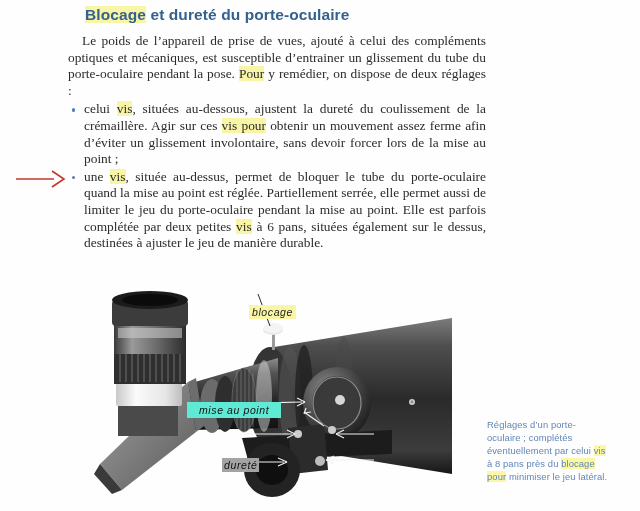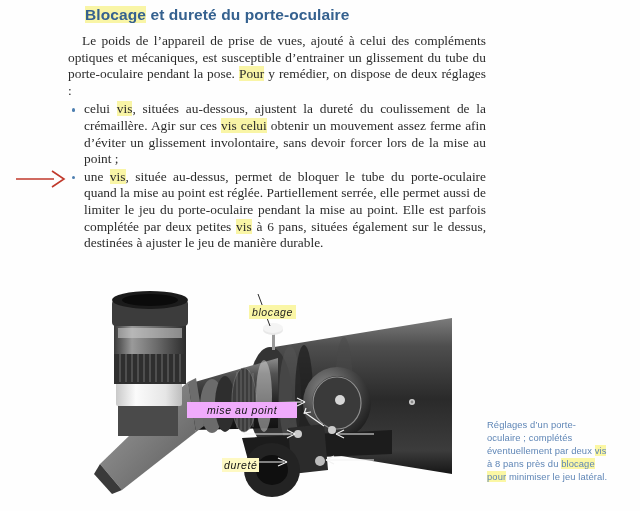--- a/index.html
+++ b/index.html
@@ -53,22 +53,22 @@
   .photo svg{display:block;}
 
   
   .lbl{
     position:absolute;
     font-family:"Liberation Sans", sans-serif;
     font-size:10.5px;font-style:italic;color:#1d1d1d;
     letter-spacing:0.6px;white-space:nowrap;
   }
   .lbl-blocage{left:249px;top:305px;padding:1px 3px;background:#faf6a6;}
-  .lbl-mise{left:187px;top:402px;padding:2px 20px;background:#f0abfc;color:#111;}
-  .lbl-durete{left:222px;top:458px;padding:1px 2px;background:#fef9c3;color:#111;}
+  .lbl-mise{left:187px;top:402px;padding:2px 12px;background:#5eead4;color:#111;}
+  .lbl-durete{left:222px;top:458px;padding:1px 2px;background:#a3a3a3;color:#111;}
 
   
   .caption{
     position:absolute;left:487px;top:418px;width:122px;
     font-family:"Liberation Sans", sans-serif;
     font-size:9.4px;line-height:13px;color:#5f86b6;
     letter-spacing:0.1px;
   }
   .caption .hl-cap{color:#5f86b6;}
 </style>
@@ -79,21 +79,21 @@
 
   <div class="title">
     <span class="hl">Blocage</span><span> et dureté du porte-oculaire</span>
   </div>
 
   <div class="body-col">
 
     <p class="para"><span>Le poids de l’appareil de prise de vues, ajouté à celui des compléments optiques et mécaniques, est susceptible d’entrainer un glissement du tube du porte-oculaire pendant la pose. </span><span class="hl">Pour</span><span> y remédier, on dispose de deux réglages :</span></p>
 
     <ul class="bullet-list">
-      <li class="bullet-item"><span>celui </span><span class="hl">vis</span><span>, situées au-dessous, ajustent la dureté du coulissement de la crémaillère. Agir sur ces </span><span class="hl">vis celui</span><span> obtenir un mouvement assez ferme afin d’éviter un glissement involontaire, sans devoir forcer lors </span><span class="lastline">de la mise au point ;</span></li>
+      <li class="bullet-item"><span>celui </span><span class="hl">vis</span><span>, situées au-dessous, ajustent la dureté du coulissement de la crémaillère. Agir sur ces </span><span class="hl">vis pour</span><span> obtenir un mouvement assez ferme afin d’éviter un glissement involontaire, sans devoir forcer lors </span><span class="lastline">de la mise au point ;</span></li>
 
       <li class="bullet-item"><span>une </span><span class="hl">vis</span><span>, située au-dessus, permet de bloquer le tube du porte-oculaire quand la mise au point est réglée. Partiellement serrée, elle permet aussi de limiter le jeu du porte-oculaire pendant la mise au point. Elle est parfois complétée par deux petites </span><span class="hl">vis</span><span> à 6 pans, situées également sur le dessus, destinées à ajuster le jeu de </span><span class="lastline">manière durable.</span></li>
     </ul>
   </div>
 
   <svg class="red-arrow" viewBox="0 0 54 22">
     <line x1="2" y1="11" x2="40" y2="11" stroke="#c0392b" stroke-width="1.6"></line>
     <polyline points="38,3 50,11 38,19" fill="none" stroke="#c0392b" stroke-width="1.6"></polyline>
   </svg>
 
@@ -235,15 +235,15 @@
         <line x1="242" y1="178" x2="234" y2="182"></line>
           <line x1="242" y1="186" x2="234" y2="182"></line>
       </g>
     </svg>
   </div>
 
   <div class="lbl lbl-blocage">blocage</div>
   <div class="lbl lbl-mise">mise au point</div>
   <div class="lbl lbl-durete">dureté</div>
 
-  <div class="caption"><span>Réglages d’un porte-oculaire ; complétés éventuellement par deux </span><span class="hl-cap">vis</span><span> à 8 pans près du </span><span class="hl-cap">blocage</span><span> </span><span class="hl-cap">pour</span><span> minimiser le jeu latéral.</span></div>
+  <div class="caption"><span>Réglages d’un porte-oculaire ; complétés éventuellement par celui </span><span class="hl-cap">vis</span><span> à 8 pans près du </span><span class="hl-cap">blocage</span><span> </span><span class="hl-cap">pour</span><span> minimiser le jeu latéral.</span></div>
 
 </div>
 
 </body></html>

